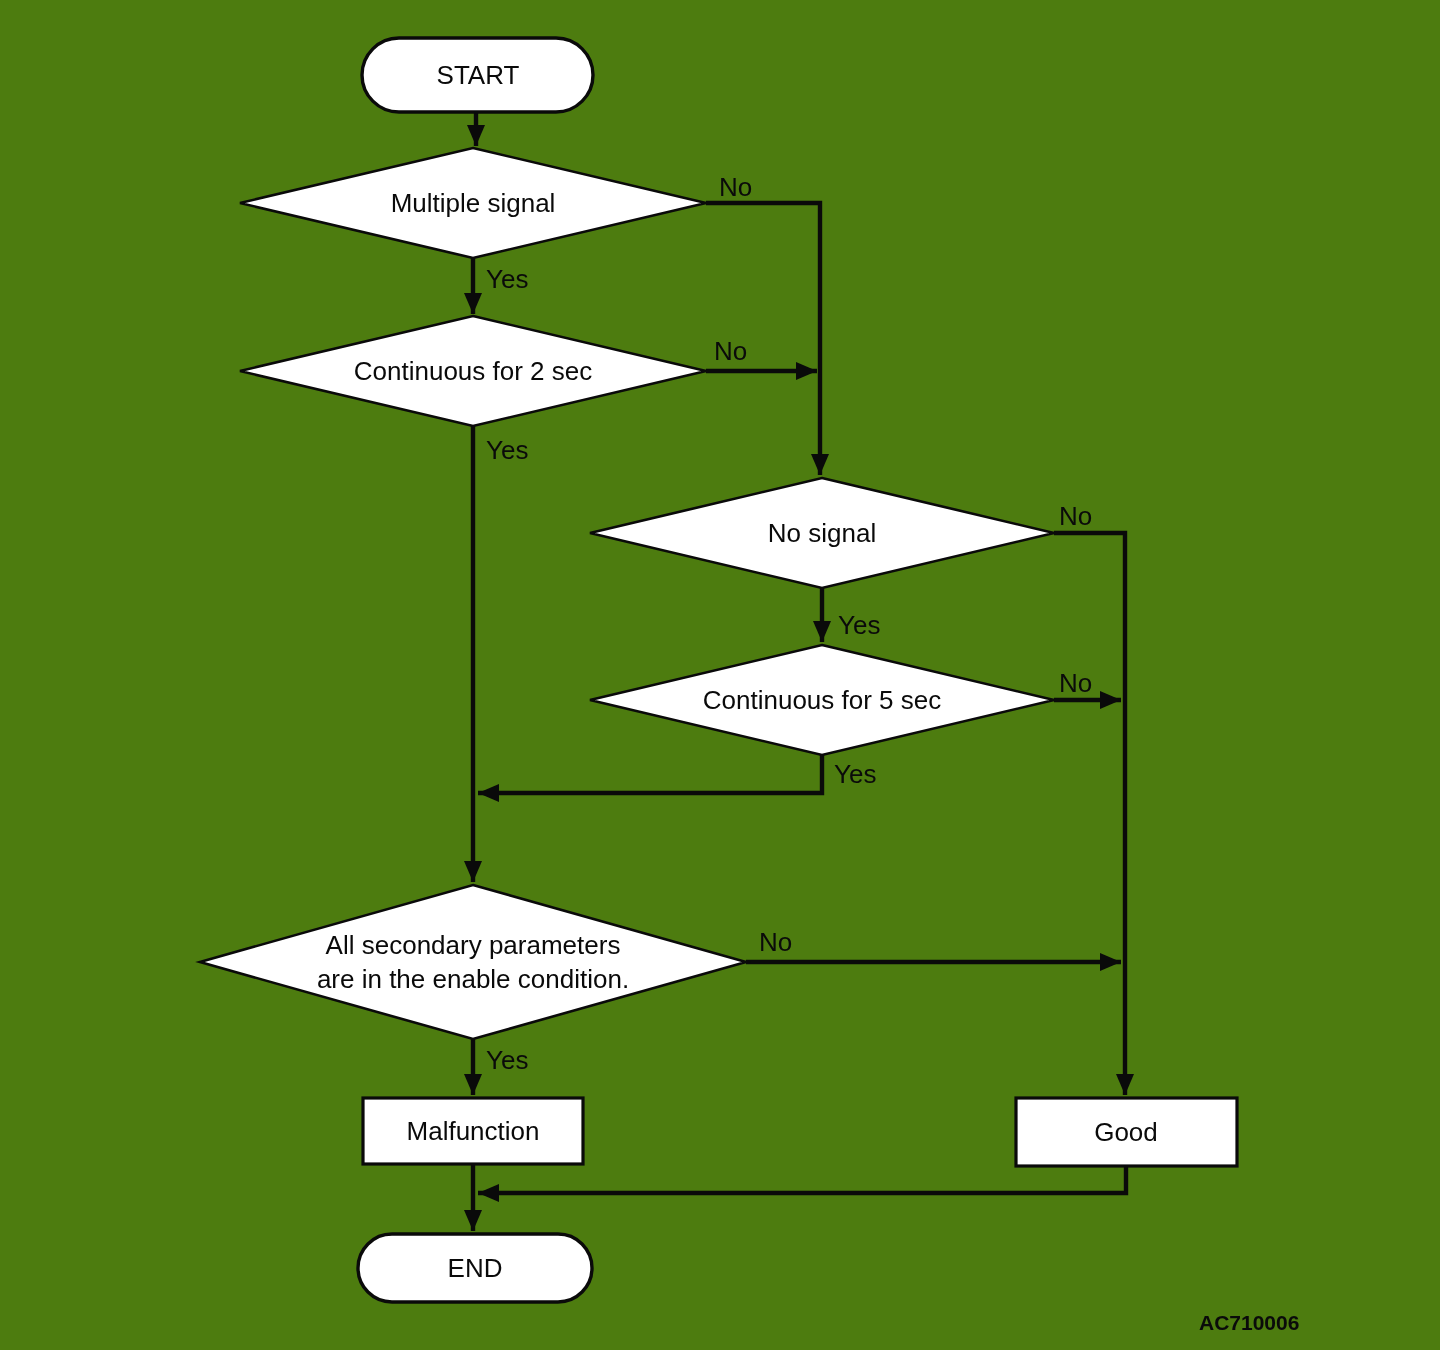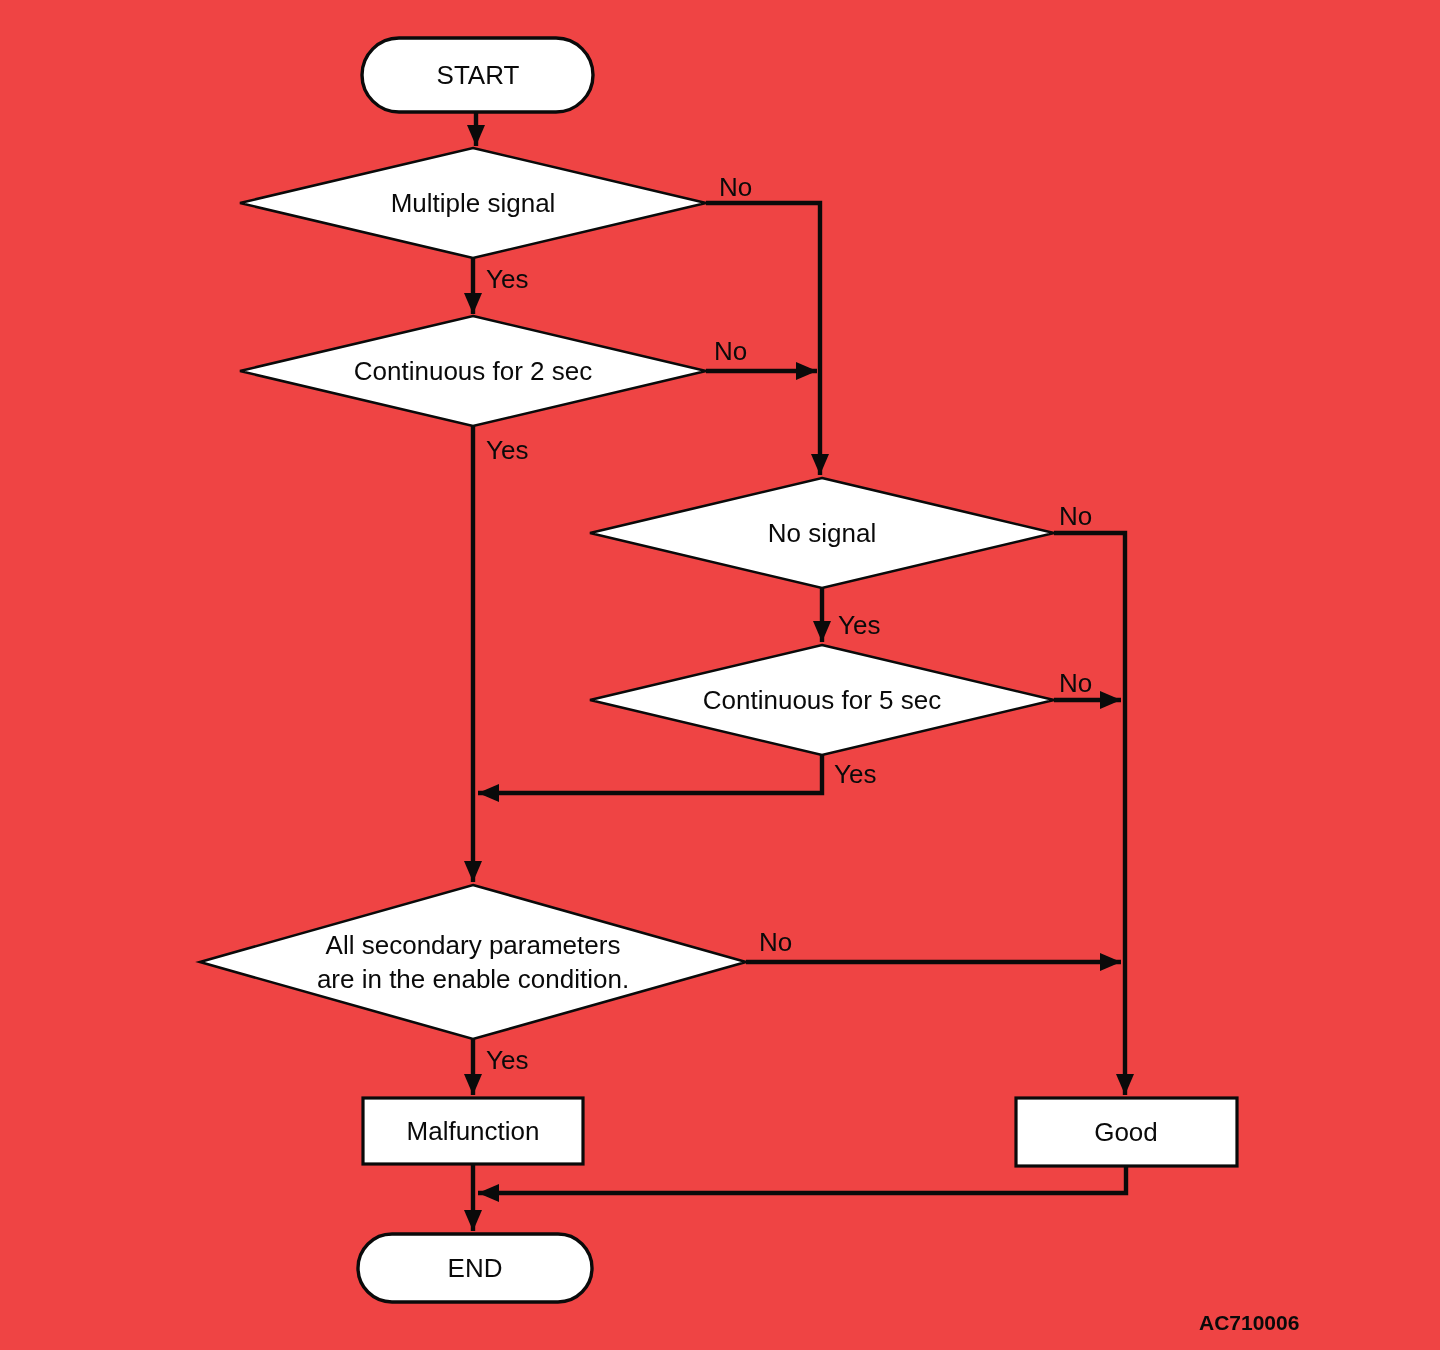--- a/index.html
+++ b/index.html
@@ -4,21 +4,21 @@
 <style>
   html, body {
     margin: 0;
     padding: 0;
     background: #ffffff;
   }
   .page {
     position: relative;
     width: 1440px;
     height: 1350px;
-    background: #ef4444;
+    background: #4d7c0f;
     font-family: "Liberation Sans", sans-serif;
   }
   svg { display: block; }
   .node-shape {
     fill: #ffffff;
     stroke: #0a0a0a;
   }
   .terminal { stroke-width: 3.4px; }
   .process  { stroke-width: 3.2px; }
   .decision { stroke-width: 2.6px; }

